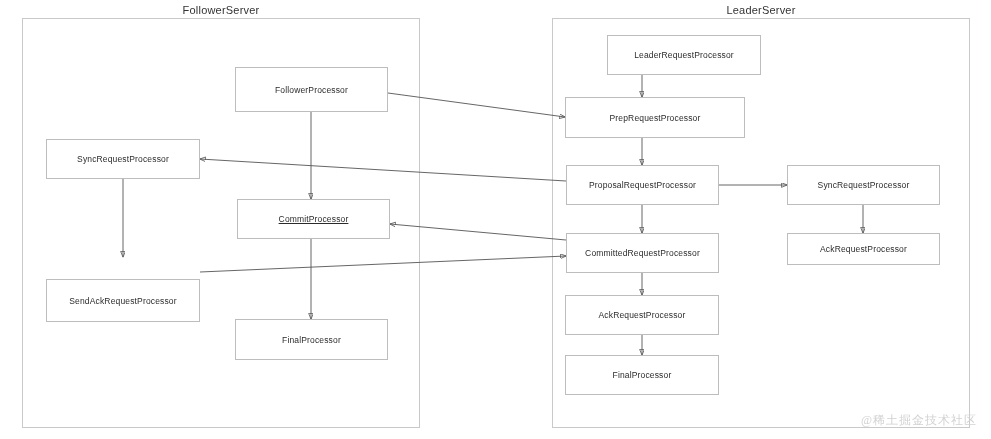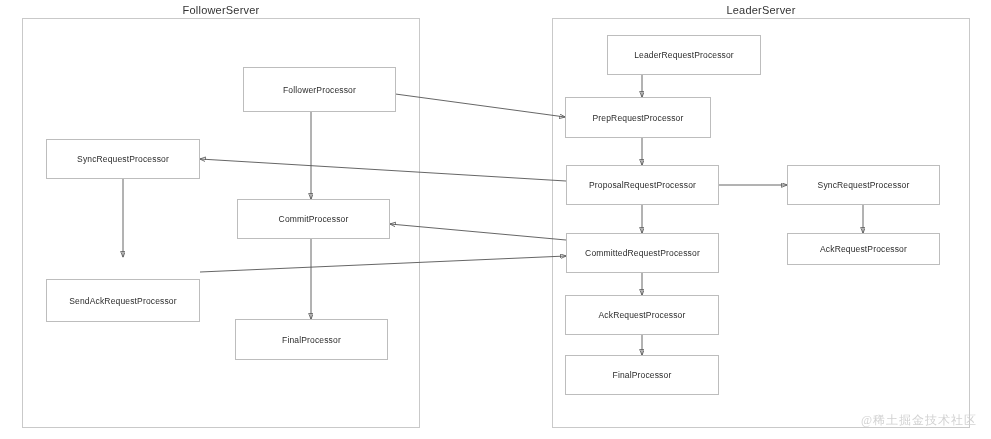--- a/index.html
+++ b/index.html
@@ -90,27 +90,27 @@
         <path d="M642,273 L642,295"></path>
         <path d="M642,335 L642,355"></path>
         <path d="M388,93 L565,117"></path>
         <path d="M566,181 L200,159"></path>
         <path d="M566,240 L390,224"></path>
         <path d="M200,272 L566,256"></path>
       </g>
   </svg>
 
   <div id="node-group">
-      <div class="node" style="left: 235px; top: 67px; width: 153px; height: 45px; margin-left: 8px;">FollowerProcessor</div>
+      <div class="node" style="left: 235px; top: 67px; width: 153px; height: 45px;">FollowerProcessor</div>
       <div class="node" style="left: 46px; top: 139px; width: 154px; height: 40px;">SyncRequestProcessor</div>
-      <div class="node" style="left: 237px; top: 199px; width: 153px; height: 40px;">CommitProcessor</div>
+      <div class="node" style="left: 237px; top: 199px; width: 153px; height: 40px; text-decoration: underline;">CommitProcessor</div>
       <div class="node" style="left: 46px; top: 257px; width: 154px; height: 43px; margin-top: 22px;">SendAckRequestProcessor</div>
       <div class="node" style="left: 235px; top: 319px; width: 153px; height: 41px;">FinalProcessor</div>
       <div class="node" style="left: 565px; top: 35px; width: 154px; height: 40px; margin-left: 42px;">LeaderRequestProcessor</div>
-      <div class="node" style="left: 565px; top: 97px; width: 146px; height: 41px;">PrepRequestProcessor</div>
+      <div class="node" style="left: 565px; top: 97px; width: 180px; height: 41px;">PrepRequestProcessor</div>
       <div class="node" style="left: 566px; top: 165px; width: 153px; height: 40px;">ProposalRequestProcessor</div>
       <div class="node" style="left: 787px; top: 165px; width: 153px; height: 40px;">SyncRequestProcessor</div>
       <div class="node" style="left: 566px; top: 233px; width: 153px; height: 40px;">CommittedRequestProcessor</div>
       <div class="node" style="left: 787px; top: 233px; width: 153px; height: 32px;">AckRequestProcessor</div>
       <div class="node" style="left: 565px; top: 295px; width: 154px; height: 40px;">AckRequestProcessor</div>
       <div class="node" style="left: 565px; top: 355px; width: 154px; height: 40px;">FinalProcessor</div>
     </div>
 
   <div class="watermark">@稀土掘金技术社区</div>
 </div>

